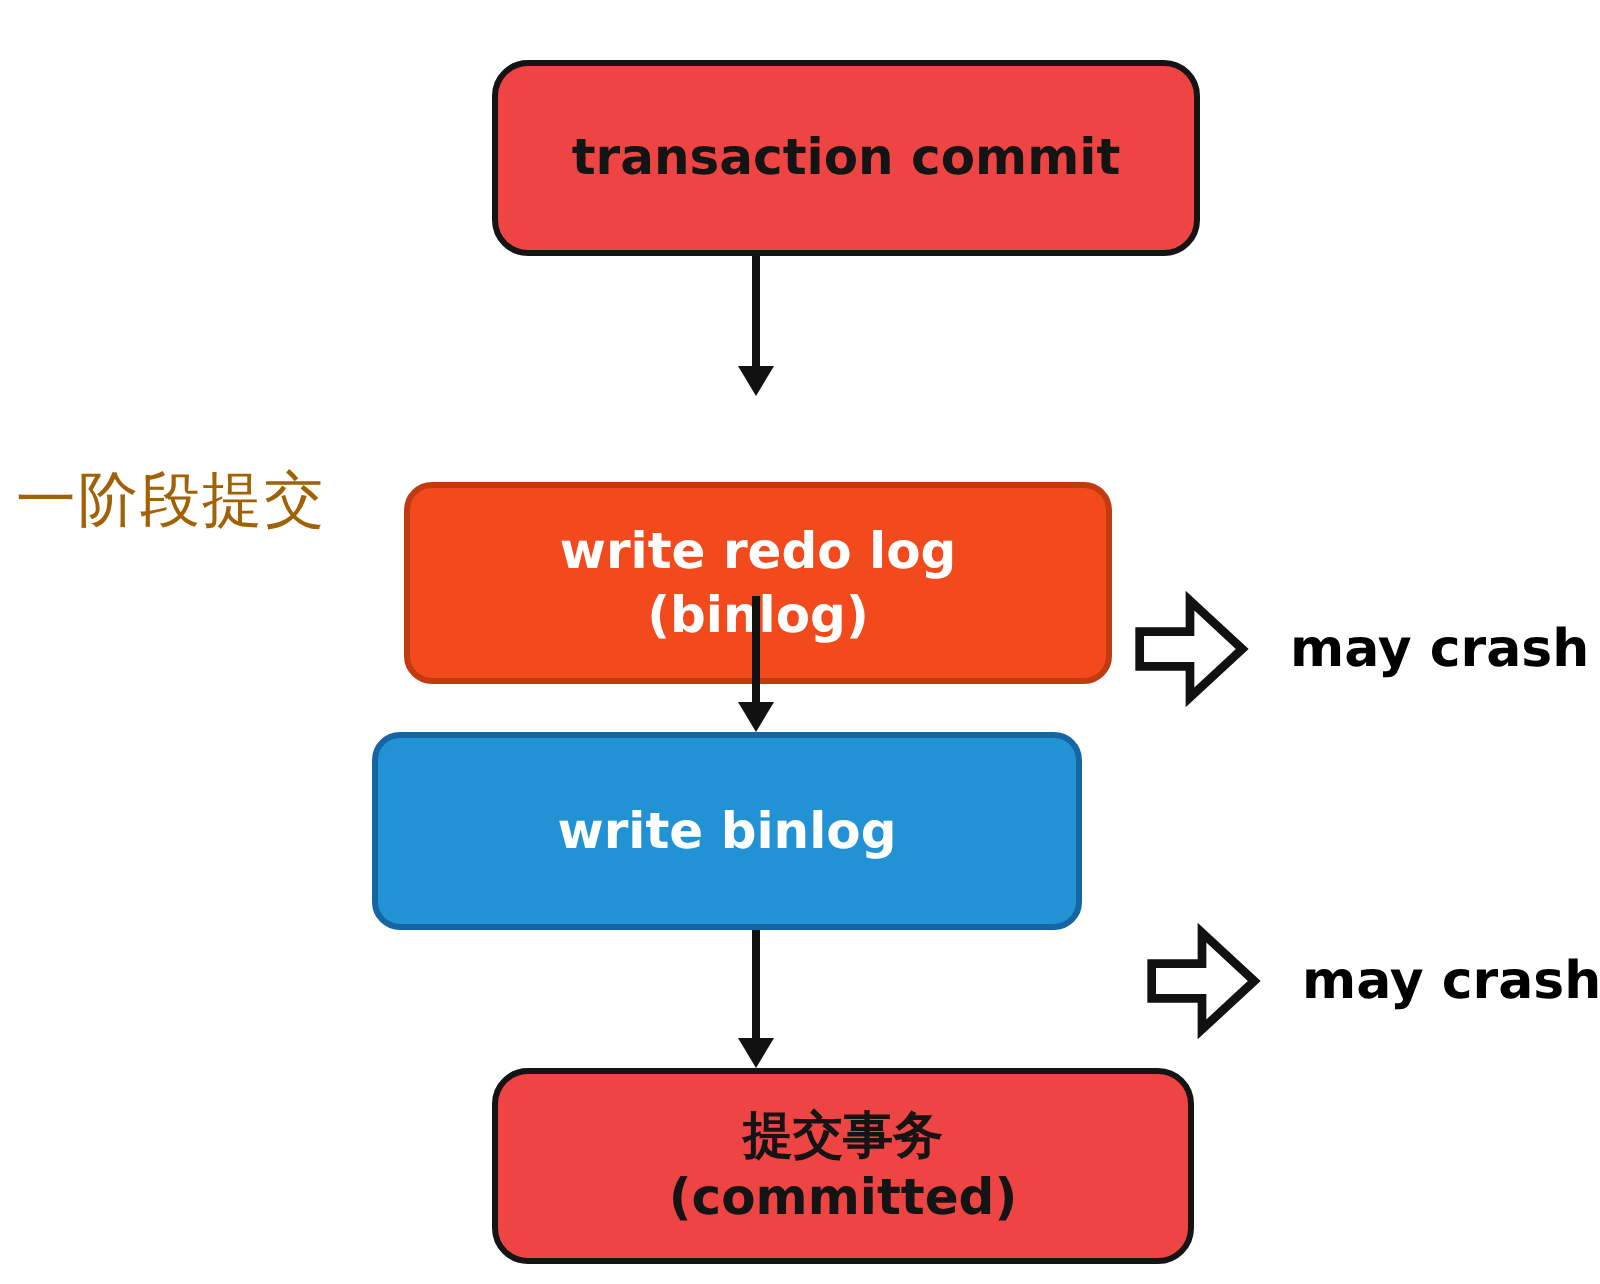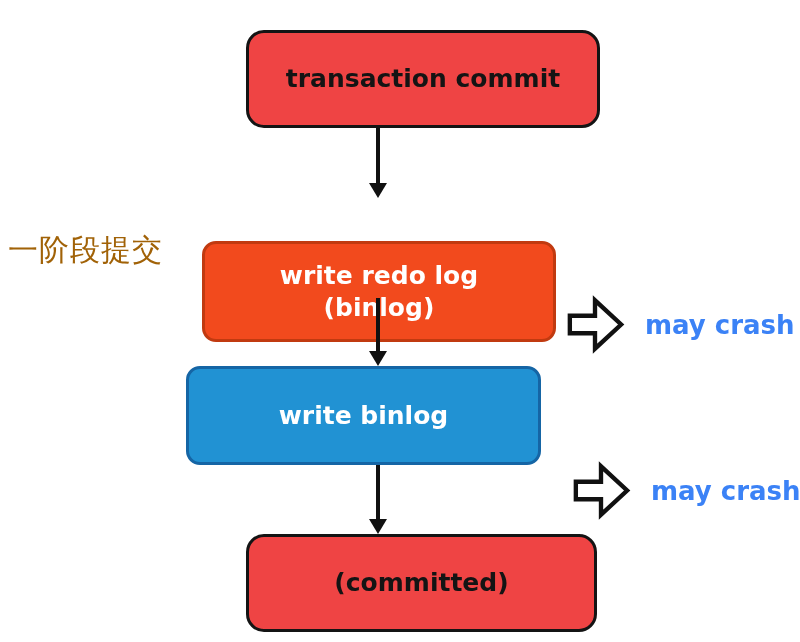--- a/index.html
+++ b/index.html
@@ -87,21 +87,21 @@
   .crash-annotation-1 { left: 565px; top: 295px; }
   .crash-annotation-2 { left: 571px; top: 461px; }
   .crash-annotation svg {
     width: 60px;
     height: 59px;
     display: block;
   }
   .crash-text {
     font-size: 26px;
     font-weight: 700;
-    color: #3b82f6;
+    color: #000000;
     white-space: nowrap;
   }
 </style>
 </head>
 <body>
 
 <div class="canvas">
 
   <div class="phase-label phase-label-1">一阶段提交</div>
 
@@ -127,20 +127,21 @@
   <div class="node colored node-write-binlog" style="background: rgb(33, 146, 211); border-color: rgb(21, 101, 165); color: rgb(255, 255, 255);">
     <span>write binlog</span>
   </div>
 
   <div class="flow-arrow flow-arrow-3">
     <div class="shaft"></div>
     <div class="head"></div>
   </div>
 
   <div class="node plain node-committed">
+    <span>提交事务</span>
     <span>(committed)</span>
   </div>
 
   <div class="crash-annotation crash-annotation-1">
     <svg viewBox="0 0 62 60" aria-hidden="true">
       <polygon points="5,21 31,21 31,5 58,30 31,55 31,39 5,39" fill="#ffffff" stroke="#111111" stroke-width="4.5" stroke-linejoin="miter"></polygon>
     </svg>
     <span class="crash-text">may crash</span>
   </div>
 

